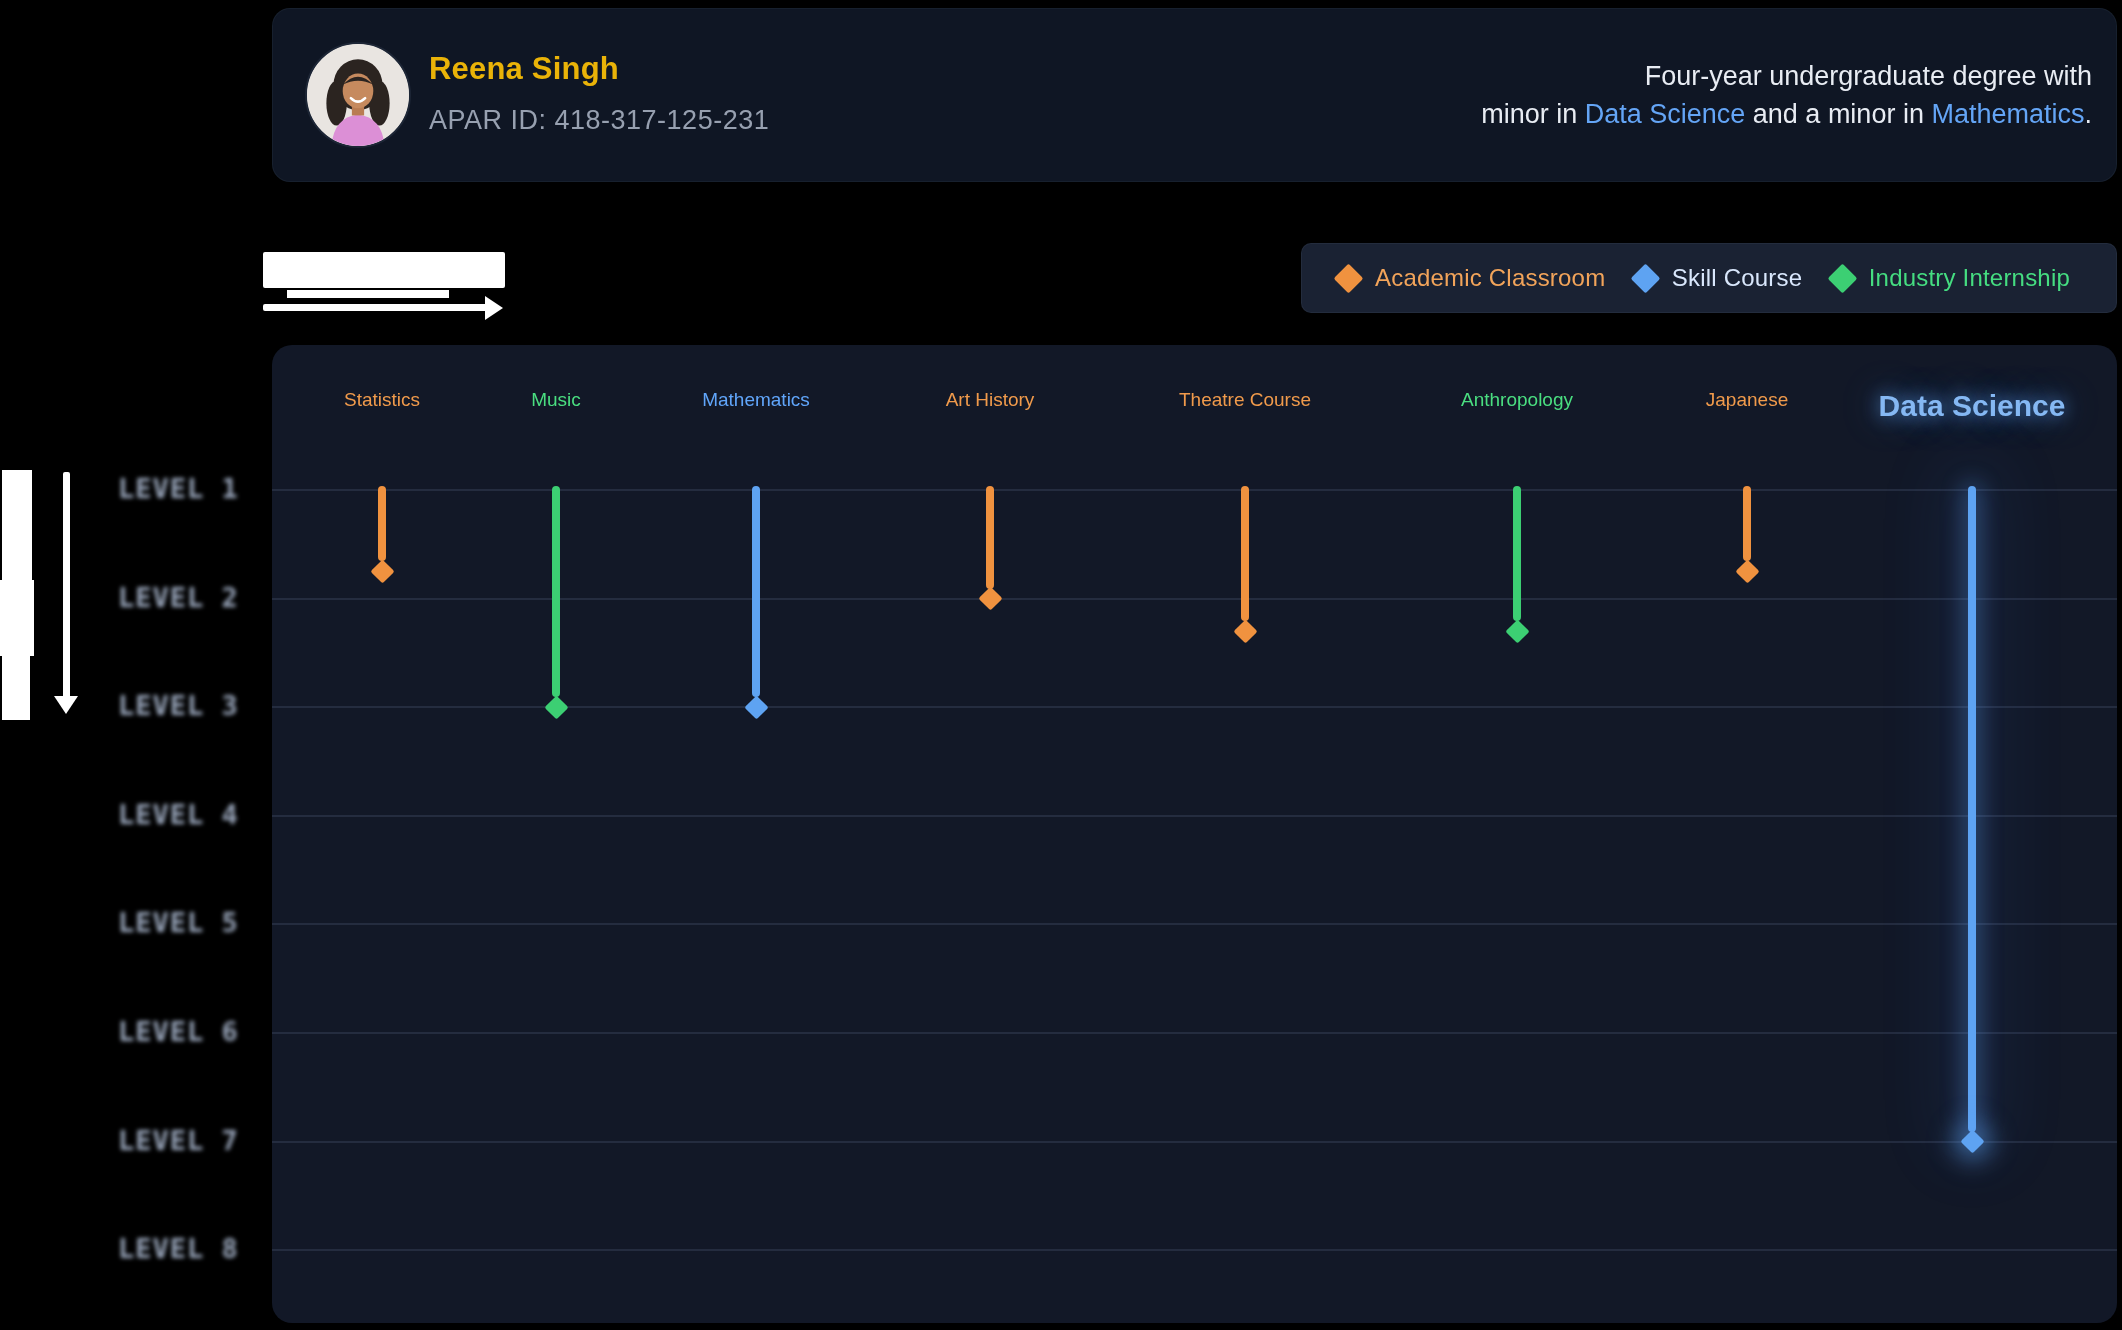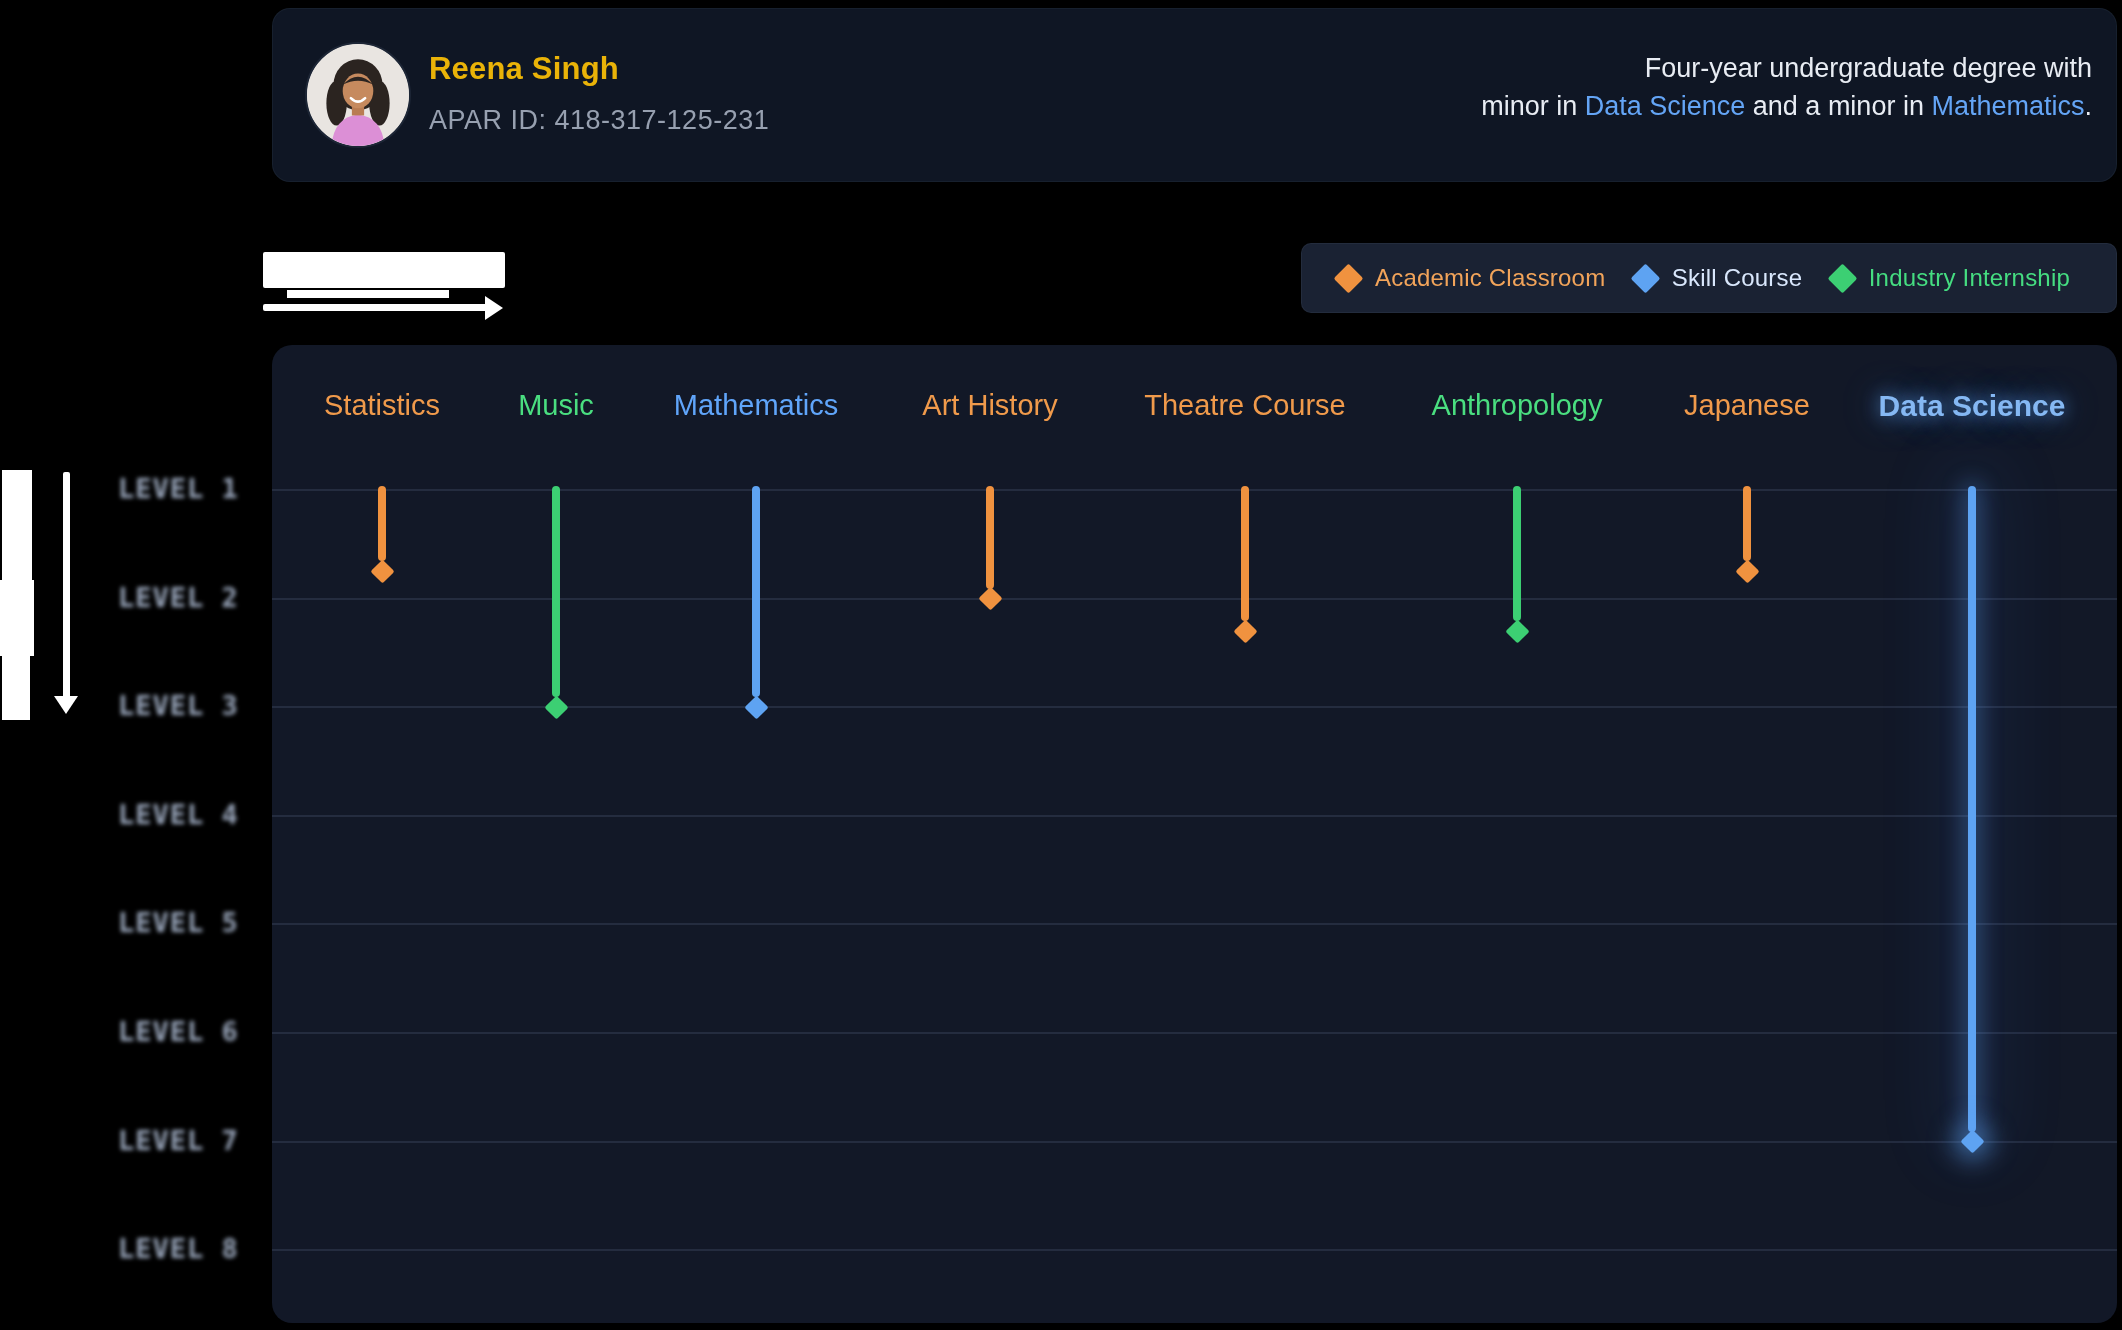--- a/index.html
+++ b/index.html
@@ -21,21 +21,21 @@
     overflow:hidden;background:#E9E5E1;border:2px solid #1d2636;box-sizing:border-box;
   }
   .avatar svg{display:block;width:100%;height:100%;}
   .profile-name{
     left:156px;top:42px;font-size:31px;font-weight:700;color:#eab308;letter-spacing:.2px;
   }
   .profile-id{
     left:156px;top:96px;font-size:27px;color:#97A0B0;letter-spacing:.5px;
   }
   .degree-text{
-    right:24px;top:40px;text-align:right;font-size:27px;line-height:38px;color:#E8ECF3;
+    right:24px;top:48px;text-align:right;font-size:27px;line-height:38px;color:#E8ECF3;
   }
   .degree-link{color:#64A5F6;}
 
   
   .title-redacted{left:263px;top:250px;width:250px;height:76px;}
   .title-block-a{left:0;top:2px;width:242px;height:36px;background:#fff;border-radius:2px;}
   .title-block-b{left:24px;top:40px;width:162px;height:8px;background:#fff;}
   .title-arrow-bar{left:0;top:54px;width:224px;height:7px;background:#fff;border-radius:2px;}
   .title-arrow-head{
     left:222px;top:46px;width:0;height:0;
@@ -67,21 +67,21 @@
   .legend-diamond{width:21px;height:21px;transform:rotate(45deg);border-radius:2px;}
   .legend-label{font-size:24px;letter-spacing:.2px;}
 
   
   .chart-card{
     left:272px;top:345px;width:1845px;height:978px;
     background:#121827;border-radius:20px;overflow:hidden;
   }
   .col-header{
     position:absolute;top:44px;transform:translateX(-50%);
-    font-size:29px;font-weight:500;white-space:nowrap;
+    font-size:19px;font-weight:500;white-space:nowrap;
   }
   .col-header.highlight{
     font-weight:700;font-size:30px;
     text-shadow:0 0 18px rgba(96,165,250,.8), 0 0 40px rgba(96,165,250,.45);
   }
   .gridline{position:absolute;left:0;width:100%;height:2px;background:rgba(110,127,160,0.20);}
   .lolli-line{position:absolute;width:8px;border-radius:4px;}
   .lolli-line.glow{box-shadow:0 0 22px 4px rgba(96,165,250,.40), 0 0 70px 24px rgba(59,130,246,.10);}
   .lolli-diamond{position:absolute;width:17px;height:17px;transform:rotate(45deg);border-radius:2px;}
   .lolli-diamond.glow{box-shadow:0 0 24px 8px rgba(96,165,250,.55);}

